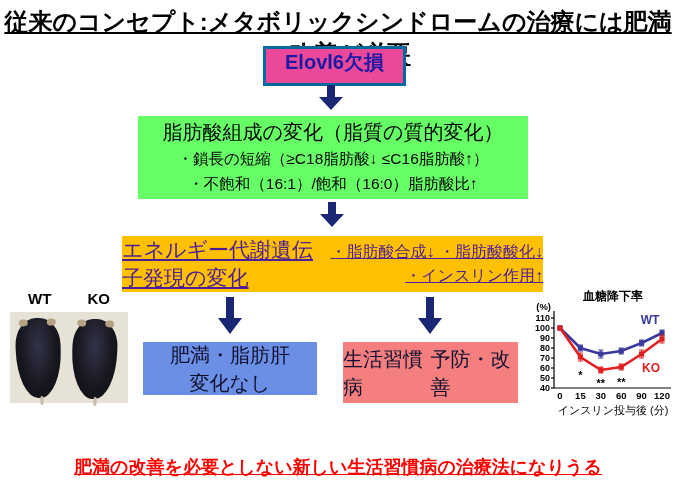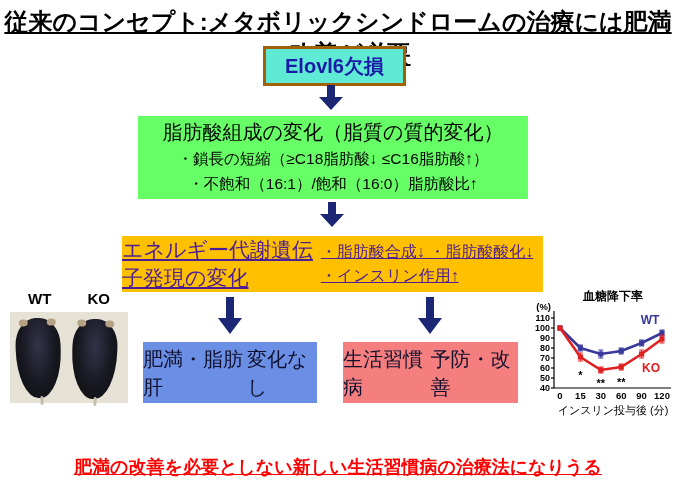--- a/index.html
+++ b/index.html
@@ -3,43 +3,43 @@
 <meta charset="utf-8">
 <style>
   html,body{margin:0;padding:0;background:#ffffff;}
   body{font-family:"Liberation Sans","DejaVu Sans",sans-serif;}
   .stage{position:relative;width:676px;height:495px;background:#ffffff;overflow:hidden;}
 
   .page-title{position:absolute;left:0;top:6px;width:676px;text-align:center;
     font-size:24px;font-weight:bold;color:#000;text-decoration:underline;letter-spacing:0px;}
 
   .elovl6-box{position:absolute;left:263px;top:46px;width:137px;height:34px;
-    border:3px solid #a16207;background:#5eead4;display:flex;align-items:center;justify-content:center;}
+    border:3px solid #0369a1;background:#ec4899;display:flex;justify-content:center;}
   .elovl6-box span{font-size:20px;font-weight:bold;color:#1A1AA6;}
 
   .arrow{position:absolute;width:24px;}
   .arrow .stem{width:8px;margin:0 auto;background:#1B2675;}
   .arrow .head{width:0;height:0;border-left:12px solid transparent;border-right:12px solid transparent;}
   .a-small .stem{height:12px;}
   .a-small .head{border-top:13px solid #1B2675;}
   .a-tall .stem{height:21px;}
   .a-tall .head{border-top:16px solid #1B2675;}
 
   .green-box{position:absolute;left:138px;top:116px;width:390px;height:83px;background:#66FF66;
     color:#000;display:flex;flex-direction:column;align-items:center;justify-content:center;}
   .green-box .h{font-size:20px;font-weight:500;line-height:27px;}
   .green-box .s{font-size:15.5px;line-height:25px;}
 
   .orange-box{position:absolute;left:122px;top:236px;width:421px;height:56px;background:#FFC000;
     color:#4c1d95;display:flex;flex-direction:row;align-items:center;justify-content:center;text-decoration:underline;}
   .orange-box .h{font-size:21px;line-height:28px;}
-  .orange-box .s{font-size:16px;line-height:24px;}
-
-  .blue-box{position:absolute;left:143px;top:342px;width:174px;height:61px;background:#6C8FE6;
-    color:#10102e;display:flex;flex-direction:row;align-items:center;justify-content:center;
+  .orange-box .s{font-size:16px;line-height:24px;text-align:right;}
+
+  .blue-box{position:absolute;left:143px;top:342px;width:174px;height:53px;background:#6C8FE6;
+    color:#10102e;display:flex;flex-direction:column;align-items:center;justify-content:center;
     font-size:20px;line-height:28px;}
   .red-box{position:absolute;left:343px;top:342px;width:175px;height:61px;background:#F57F7F;
     color:#10102e;display:flex;flex-direction:row;align-items:center;justify-content:center;
     font-size:20px;line-height:28px;}
 
   .mice-labels{position:absolute;left:10px;top:290px;width:118px;display:flex;justify-content:space-around;
     font-size:15px;font-weight:bold;color:#000;}
   .photo{position:absolute;left:10px;top:312px;width:118px;height:91px;background:#E7E2D6;}
   .mouse{position:absolute;width:45px;height:80px;
     background:radial-gradient(ellipse at 50% 35%,#33334a 0%,#17171f 55%,#0c0c12 100%);

